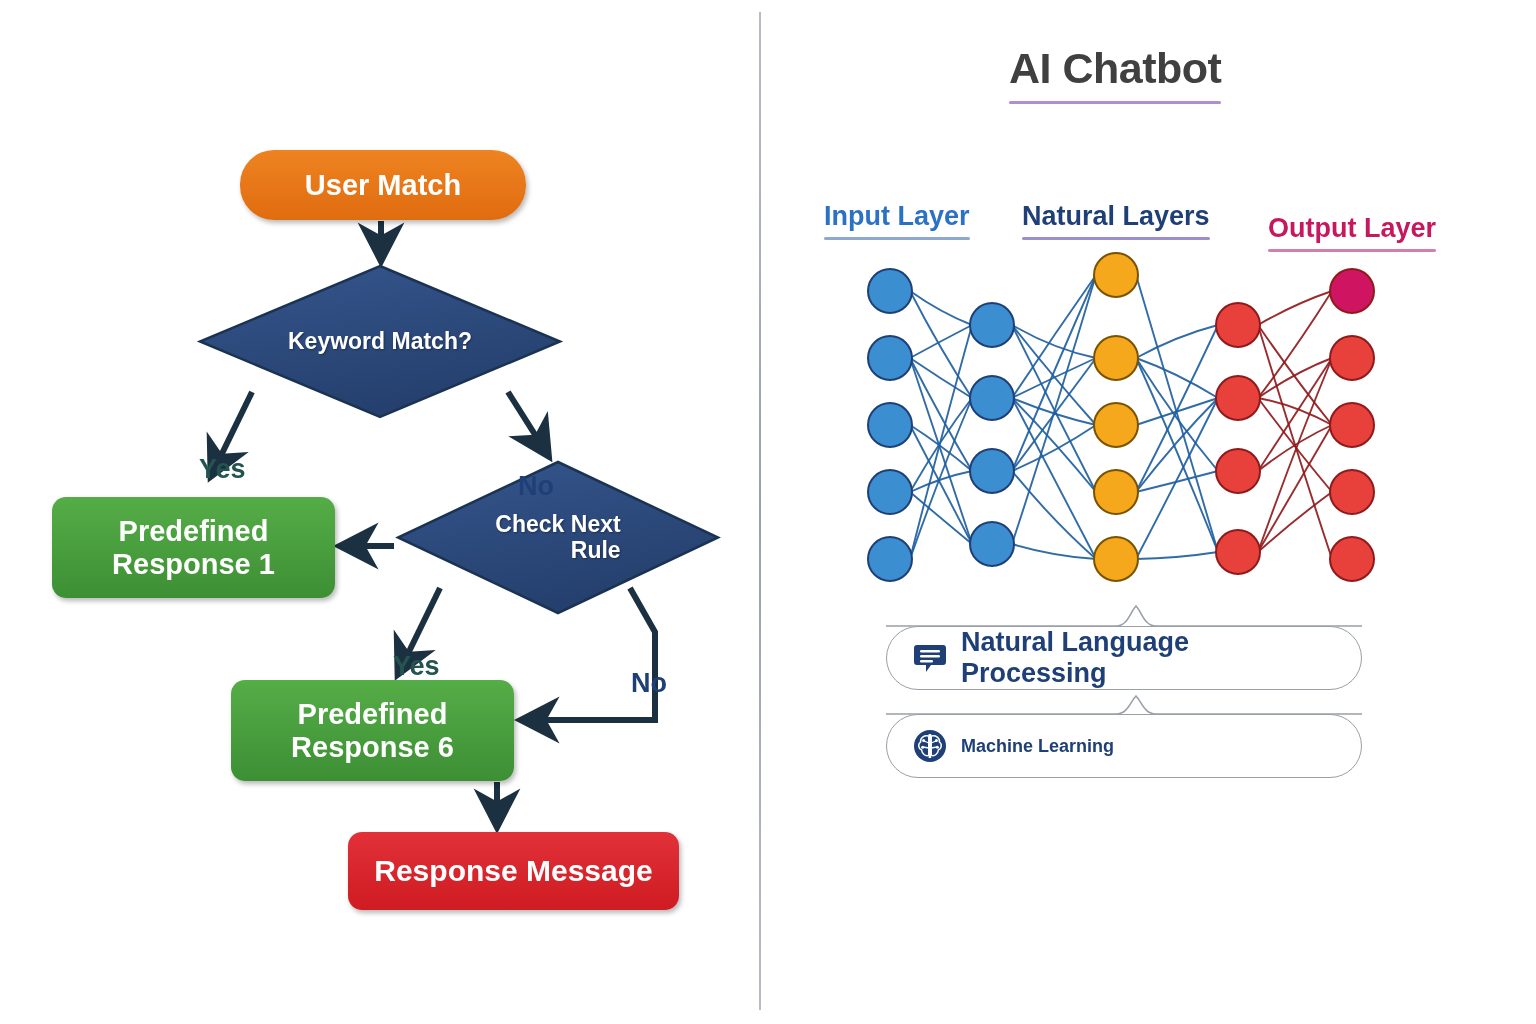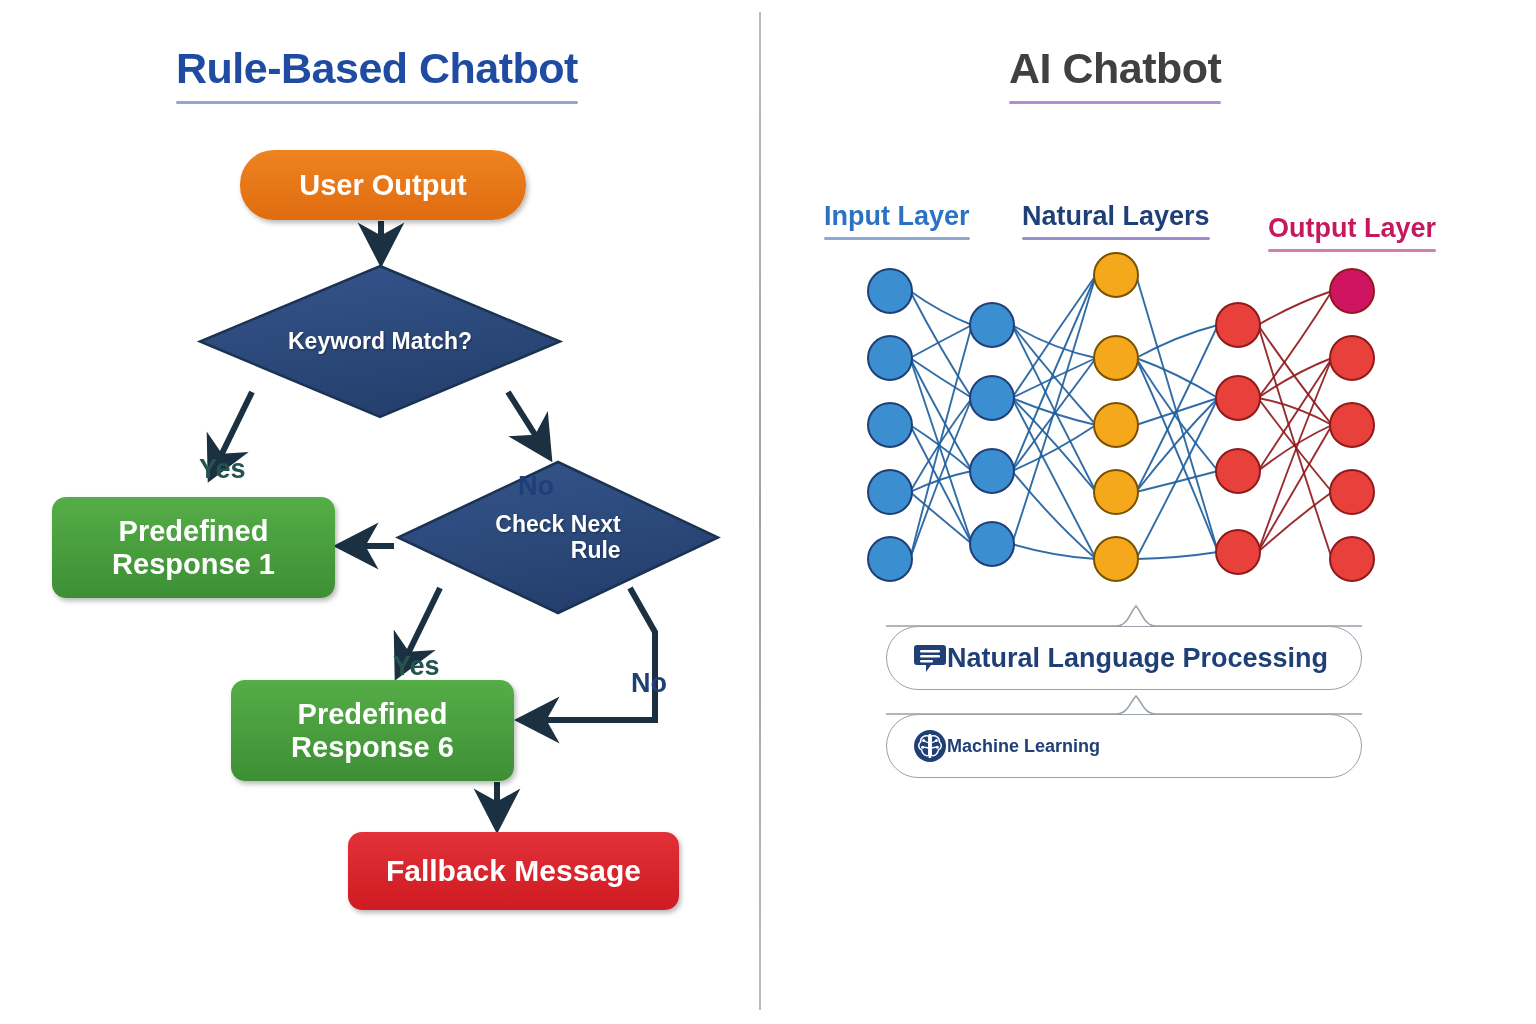--- a/index.html
+++ b/index.html
@@ -72,41 +72,37 @@
   #lab-input .rule  { background:#8fa8d0; }
   #lab-hidden { left:1022px; top:201px; color:#1f3f77; }
   #lab-hidden .rule { background:#9b8fd0; }
   #lab-output { left:1268px; top:201px; color:#c5185e;margin-top:12px; }
   #lab-output .rule { background:#d07fae; }
 
   #nn-svg { position:absolute; left:760px; top:240px; width:776px; height:400px; }
 
   
   .pill {
-    position:absolute; display:flex; align-items:center; 
+    position:absolute; display:flex; align-items:center; gap:14px;
     background:#ffffff; border:1.6px solid #9aa0a8; border-radius:40px;
     padding:0 26px; color:#1f3f77; font-weight:bold;
   }
   #pill-nlp { left:886px; top:626px; width:476px; height:64px; font-size:27px; }
   #pill-ml  { left:886px; top:714px; width:476px; height:64px; font-size:18px; }
   .pill-icon { flex:0 0 auto; width:34px; height:34px; display:block; }
 
   #braces { position:absolute; left:760px; top:560px; width:776px; height:200px; }
 </style>
 </head>
 <body>
 
 <div id="stage">
 
   <div class="divider"></div>
 
-  <div class="panel-title" id="title-left">
-    <span class="txt">Rule-Based Chatbot</span>
-    <span class="rule"></span>
-  </div>
 
   <div class="panel-title" id="title-right">
     <span class="txt">AI Chatbot</span>
     <span class="rule"></span>
   </div>
 
   <svg id="flow-arrows" viewBox="0 0 760 1024" xmlns="http://www.w3.org/2000/svg">
     <defs>
       <marker id="ah" markerWidth="9" markerHeight="9" refX="5.6" refY="4.5" orient="auto">
         <path d="M0,0.6 L7.6,4.5 L0,8.4 L2.2,4.5 Z" fill="#1b3040"></path>
@@ -124,21 +120,21 @@
 
       <line x1="440" y1="588" x2="400" y2="670" marker-end="url(#ah)"></line>
 
       <path d="M630,588 L655,632 L655,720 L526,720" marker-end="url(#ah)"></path>
 
       <line x1="497" y1="782" x2="497" y2="822" marker-end="url(#ah)"></line>
     </g>
   </svg>
 
   <div class="node rounded" id="n-user-query">
-    <span>User Output</span>
+    <span>User Match</span>
   </div>
 
   <div class="diamond-wrap" id="d-keyword">
     <svg width="364" height="155" viewBox="0 0 364 155" xmlns="http://www.w3.org/2000/svg">
       <defs>
         <linearGradient id="navyGrad1" x1="0" y1="0" x2="0.35" y2="1">
           <stop offset="0%" stop-color="#35558c"></stop>
           <stop offset="100%" stop-color="#25406e"></stop>
         </linearGradient>
       </defs>
@@ -173,21 +169,21 @@
   </div>
 
   <div class="node" id="n-resp2">
     <span>
       <span>Predefined</span><br>
       <span>Response 6</span>
     </span>
   </div>
 
   <div class="node" id="n-fallback">
-    <span>Fallback Message</span>
+    <span>Response Message</span>
   </div>
 
   <div class="edge-label lbl-yes" id="lbl-yes-1">Yes</div>
   <div class="edge-label lbl-no" id="lbl-no-1">No</div>
   <div class="edge-label lbl-yes" id="lbl-yes-2">Yes</div>
   <div class="edge-label lbl-no" id="lbl-no-2">No</div>
 
   <div class="layer-label" id="lab-input">
     <span>Input Layer</span>
     <span class="rule"></span>

